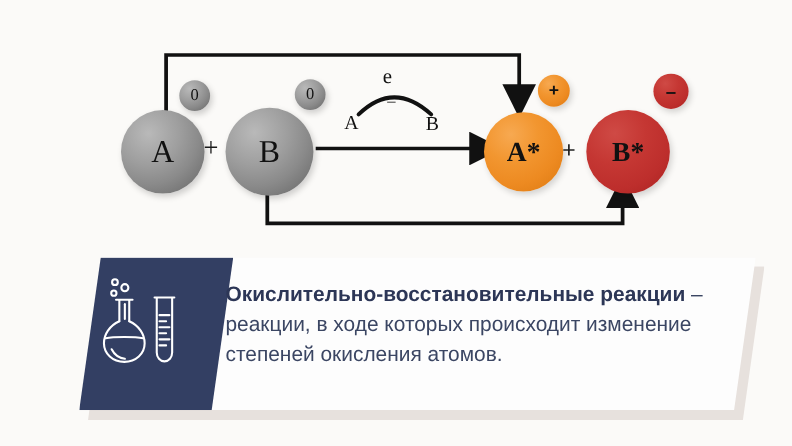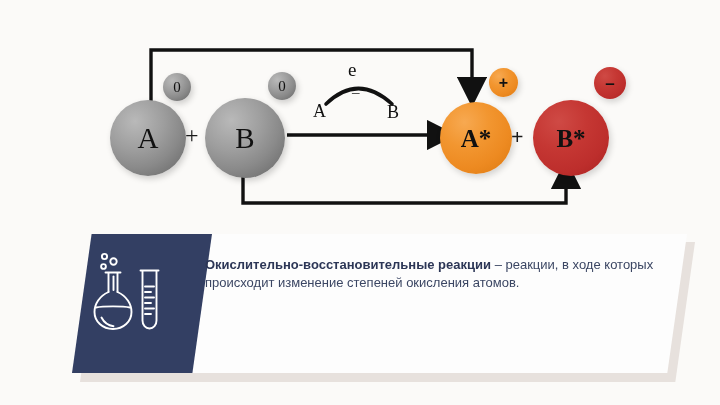--- a/index.html
+++ b/index.html
@@ -110,21 +110,21 @@
     position: absolute;
     left: 92px; top: 250px;
     width: 74px; height: 82px;
   }
   #card-text {
     position: absolute;
     left: 205px; top: 256px;
     width: 455px;
     color: #3b4663;
     font-family: "Liberation Sans", sans-serif;
-    font-size: 13px;
+    font-size: 19px;
     line-height: 1.42;
   }
   #card-text .term {
     font-weight: bold;
     color: #2c3656;
   }
 </style>
 </head>
 <body>
 

